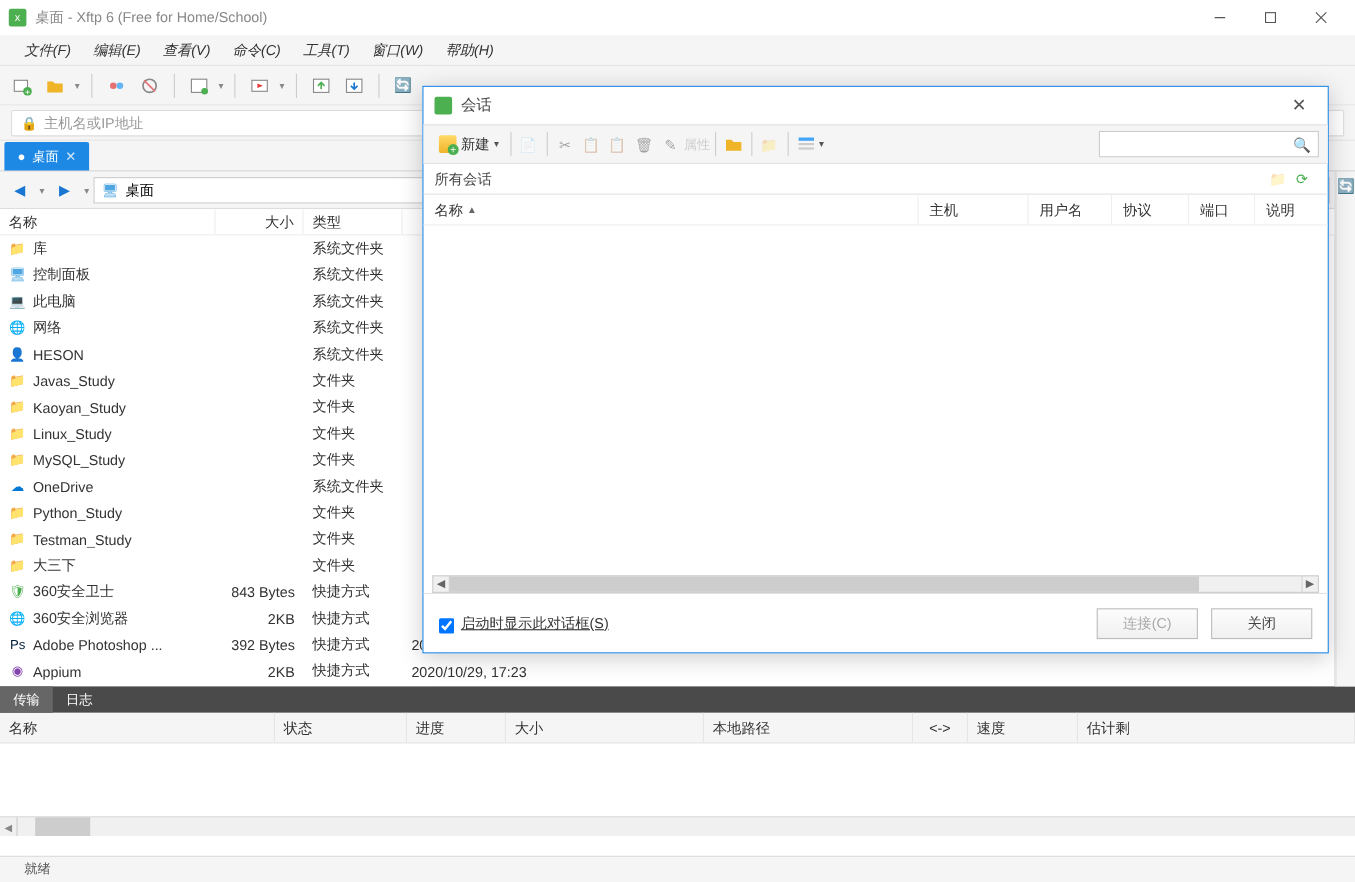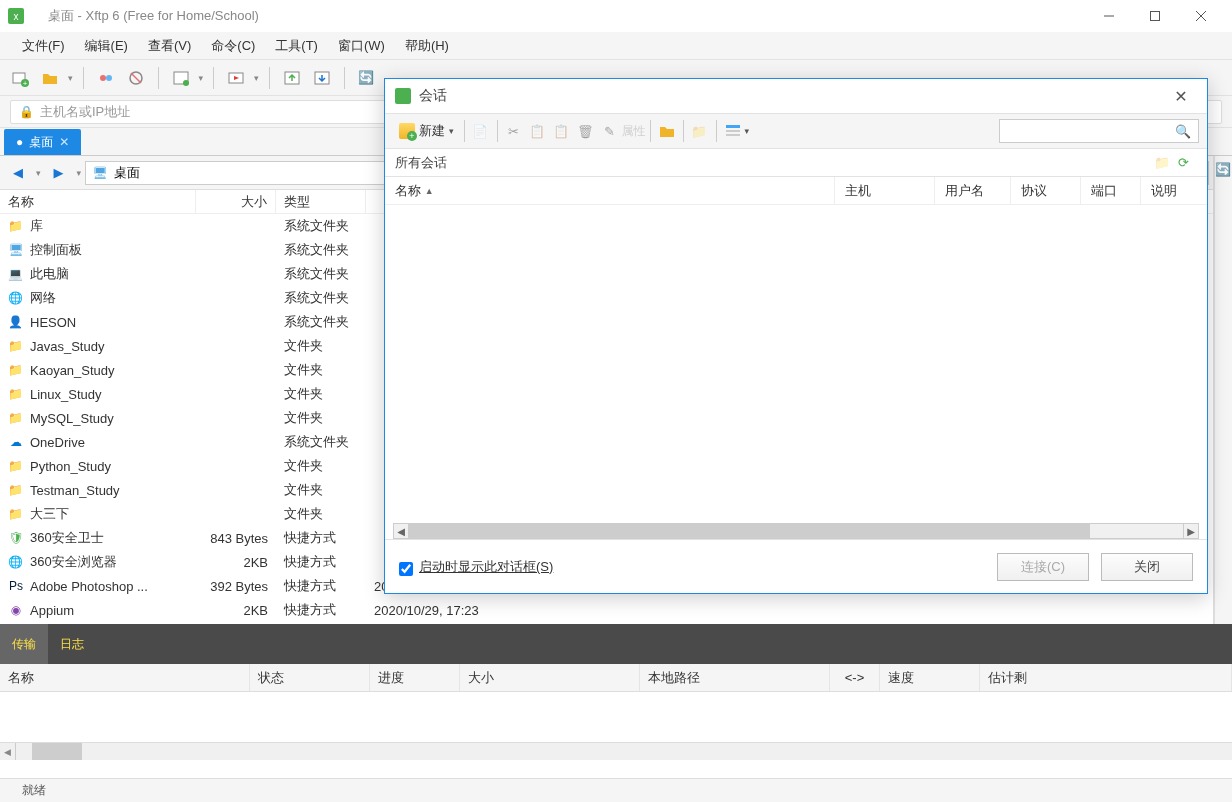--- a/index.html
+++ b/index.html
@@ -1,23 +1,23 @@
 <!DOCTYPE html>
 <html><head>
 <meta charset="utf-8">
 <style>
 * { box-sizing: border-box; margin: 0; padding: 0; font-family: "Microsoft YaHei", "Segoe UI", sans-serif; }
 body { width: 1232px; height: 802px; background: #fff; overflow: hidden; position: relative; font-size: 13px; }
 .titlebar { height: 32px; background: #fff; display: flex; align-items: center; padding: 0 8px; color: #888; }
 .titlebar .app-icon { width: 16px; height: 16px; background: #4caf50; border-radius: 2px; margin-right: 8px; display:flex;align-items:center;justify-content:center;color:#fff;font-size:10px; }
-.titlebar .title { flex: 1; font-size: 13px; margin-left: 16px; }
+.titlebar .title { flex: 1; font-size: 13px; }
 .win-controls { display: flex; gap: 0; }
 .win-btn { width: 46px; height: 32px; display: flex; align-items: center; justify-content: center; color: #555; }
 .menubar { height: 28px; background: #f5f5f5; display: flex; align-items: center; padding: 0 12px; gap: 0; font-size: 13px; color: #333; border-bottom: 1px solid #e2e2e2; }
-.menubar .menu-item { padding: 4px 10px; }
+.menubar .menu-item { padding: 4px 10px; font-style: italic; }
 .toolbar { height: 36px; background: #f5f5f5; display: flex; align-items: center; padding: 0 8px; gap: 6px; border-bottom: 1px solid #e2e2e2; }
 .tb-btn { width: 24px; height: 24px; display: flex; align-items: center; justify-content: center; }
 .tb-sep { width: 1px; height: 22px; background: #ccc; margin: 0 4px; }
 .addr-bar { height: 32px; background: #f5f5f5; display: flex; align-items: center; padding: 0 10px; border-bottom: 1px solid #e2e2e2; }
 .addr-input { flex: 1; height: 24px; border: 1px solid #ddd; background: #fff; padding: 0 8px; color: #999; display:flex;align-items:center;border-radius:2px; }
 .lock-icon { color: #aaa; margin-right: 6px; font-size:12px; }
 .tabs-row { height: 28px; background: #f5f5f5; display: flex; align-items: flex-end; padding: 0 4px; border-bottom: 1px solid #ccc; }
 .tab { height: 26px; padding: 0 12px; display: flex; align-items: center; gap: 6px; background: #1e88e5; color: #fff; border-radius: 2px 2px 0 0; font-size:12px;}
 .tab .close-x { font-size: 12px; opacity: .8; }
 .main-area { display: flex; height: 468px; }
@@ -30,21 +30,21 @@
 .file-list { flex: 1; overflow-y: auto; overflow-x: hidden; }
 .file-row { height: 24px; display: flex; align-items: center; color: #333; font-size: 13px; }
 .file-row .col { padding: 0 8px; overflow: hidden; white-space: nowrap; text-overflow: ellipsis; }
 .c-name { width: 196px; display:flex;align-items:center;gap:6px;}
 .c-size { width: 80px; text-align: right; }
 .c-type { width: 90px; }
 .c-date { flex: 1; }
 .icon-sq { width: 16px; height: 16px; display:inline-flex;align-items:center;justify-content:center;font-size:12px;flex-shrink:0;}
 .folder-ic { color: #f0b429;} .drive-ic { color:#4fa6e0;} .onedrive-ic { color:#0078d4;} .green-ic { color:#4caf50;} .ps-ic{color:#001e36;} .purple-ic{color:#8344ad;}
 .right-panel { width: 18px; background: #f5f5f5; border-left:1px solid #ddd;display:flex;flex-direction:column;align-items:center;justify-content:flex-start;padding-top:6px;gap:8px;}
-.bottom-tabs { height: 40px; background: #4a4a4a; color: #fde047; display: flex; align-items: flex-start; font-size: 12px; }
+.bottom-tabs { height: 24px; background: #4a4a4a; color: #ffffff; display: flex; align-items: flex-start; font-size: 12px; }
 .btab { padding: 0 12px; height:100%; display:flex;align-items:center;}
 .btab.active { background: #666; }
 .transfer-headers { height: 28px; background: #f5f5f5; border-bottom: 1px solid #ddd; display: flex; align-items: center; font-size:13px;color:#333;}
 .transfer-headers .tcol { padding: 0 8px; border-right: 1px solid #e5e5e5; height:100%;display:flex;align-items:center;}
 .status-bar { position:absolute;bottom:0;left:0;right:0;height: 24px; background: #f5f5f5; border-top:1px solid #ddd;display:flex;align-items:center;padding:0 22px;color:#555;font-size:12px;}
 
 .dialog { position: absolute; top: 78px; left: 384px; width: 824px; height: 516px; background: #fff; border: 1px solid #1e88e5; box-shadow: 0 4px 20px rgba(0,0,0,0.2); display:flex;flex-direction:column;}
 .dlg-title { height: 34px; display: flex; align-items: center; padding: 0 10px; color: #444; font-size:14px;}
 .dlg-title .app-icon { width:16px;height:16px;background:#4caf50;border-radius:2px;margin-right:8px;}
 .dlg-title .spacer { flex:1;}

